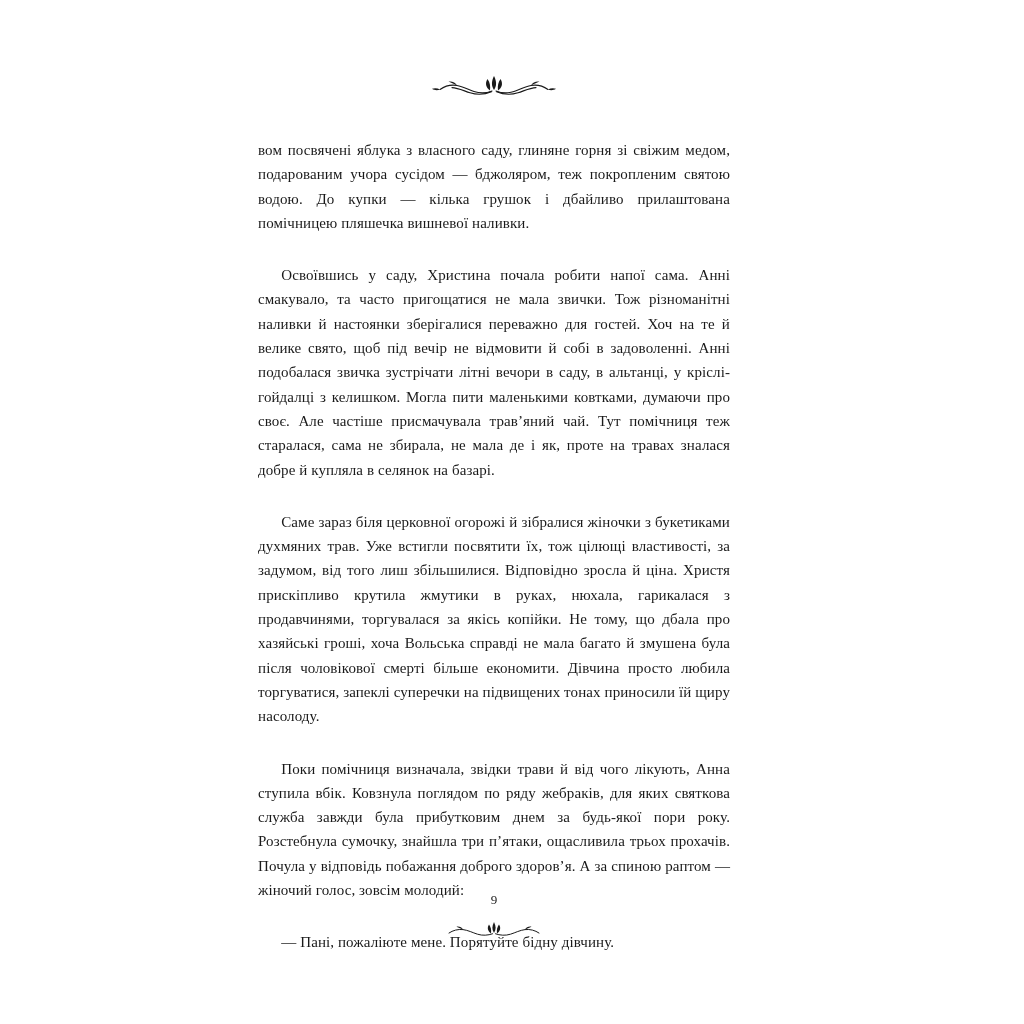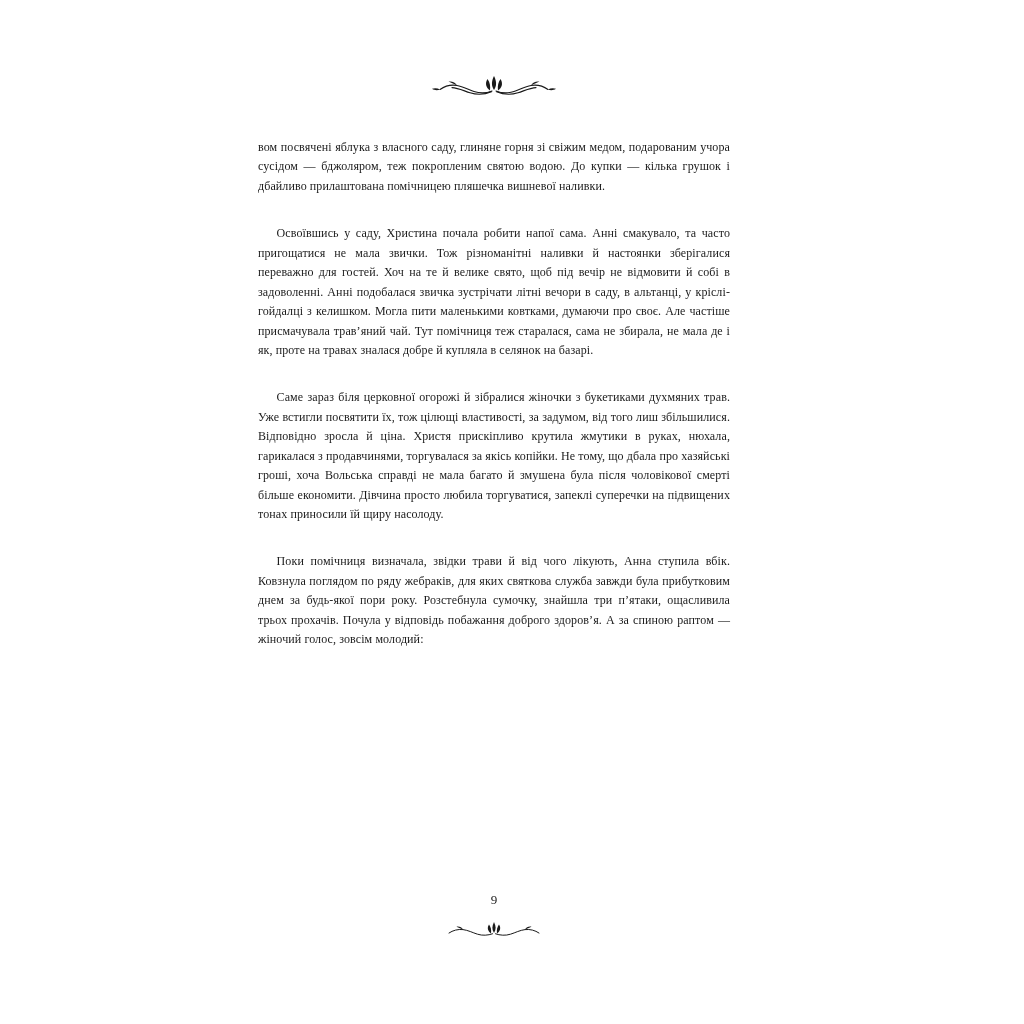--- a/index.html
+++ b/index.html
@@ -35,21 +35,21 @@
     width: 100%;
   }
   .ornament.top {
     margin-bottom: 38px;
   }
   .ornament svg {
     display: block;
   }
   
   .body-text {
-    font-size: 12px;
+    font-size: 15px;
     line-height: 1.62;
     text-align: justify;
     text-justify: inter-word;
     hyphens: manual;
     letter-spacing: 0.1px;
   }
   .body-text p {
     margin: 0;
     text-indent: 0;
   }
@@ -98,20 +98,21 @@
           <path d="M118 19.5 C120.5 18, 123.5 17.8, 126 18.8 C123.5 20.5, 120.5 20.7, 118 19.5 Z" fill="#1a1a1a" stroke="none"></path>
         </g>
       </svg>
     </div>
 
     <div class="body-text">
       <p>вом посвячені яблука з власного саду, глиняне горня зі свіжим медом, подарованим учора сусідом — бджоляром, теж покропленим святою водою. До купки — кілька грушок і дбайливо прилаштована помічницею пляшечка вишневої наливки.</p>
       <p class="indent">Освоївшись у саду, Христина почала робити напої сама. Анні смакувало, та часто пригощатися не мала звички. Тож різноманітні наливки й настоянки зберігалися переважно для гостей. Хоч на те й велике свято, щоб під вечір не відмовити й собі в задоволенні. Анні подобалася звичка зустрічати літні вечори в саду, в альтанці, у кріслі-гойдалці з келишком. Могла пити маленькими ковтками, думаючи про своє. Але частіше присмачувала трав’яний чай. Тут помічниця теж старалася, сама не збирала, не мала де і як, проте на травах зналася добре й купляла в селянок на базарі.</p>
       <p class="indent">Саме зараз біля церковної огорожі й зібралися жіночки з букетиками духмяних трав. Уже встигли посвятити їх, тож цілющі властивості, за задумом, від того лиш збільшилися. Відповідно зросла й ціна. Христя прискіпливо крутила жмутики в руках, нюхала, гарикалася з продавчинями, торгувалася за якісь копійки. Не тому, що дбала про хазяйські гроші, хоча Вольська справді не мала багато й змушена була після чоловікової смерті більше економити. Дівчина просто любила торгуватися, запеклі суперечки на підвищених тонах приносили їй щиру насолоду.</p>
       <p class="indent">Поки помічниця визначала, звідки трави й від чого лікують, Анна ступила вбік. Ковзнула поглядом по ряду жебраків, для яких святкова служба завжди була прибутковим днем за будь-якої пори року. Розстебнула сумочку, знайшла три п’ятаки, ощасливила трьох прохачів. Почула у відповідь побажання доброго здоров’я. А за спиною раптом — жіночий голос, зовсім молодий:</p>
+      <p class="indent">— Пані, пожаліюте мене. Порятуйте бідну дівчину.</p>
     </div>
 
   </div>
 
   <div class="footer">
     <div class="page-number">9</div>
     <div class="ornament bottom">
       <svg width="96" height="22" viewBox="0 0 96 22" xmlns="http://www.w3.org/2000/svg">
         <g fill="none" stroke="#1a1a1a" stroke-width="1" stroke-linecap="round">
           <path d="M48 3 C46 7, 45.7 10.5, 48 14 C50.3 10.5, 50 7, 48 3 Z" fill="#1a1a1a" stroke="none"></path>

